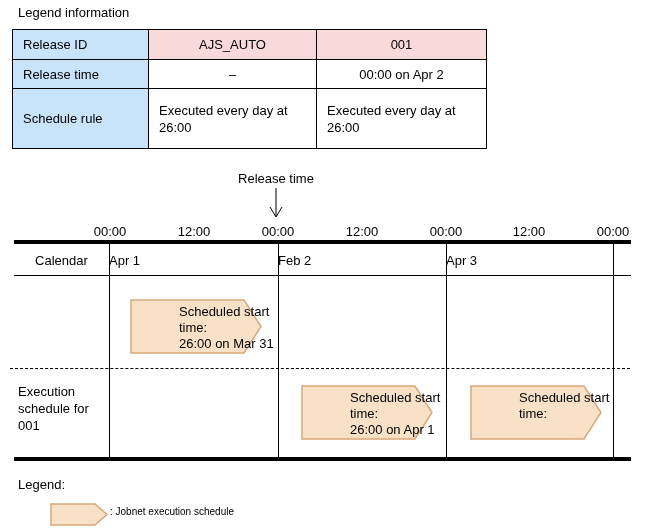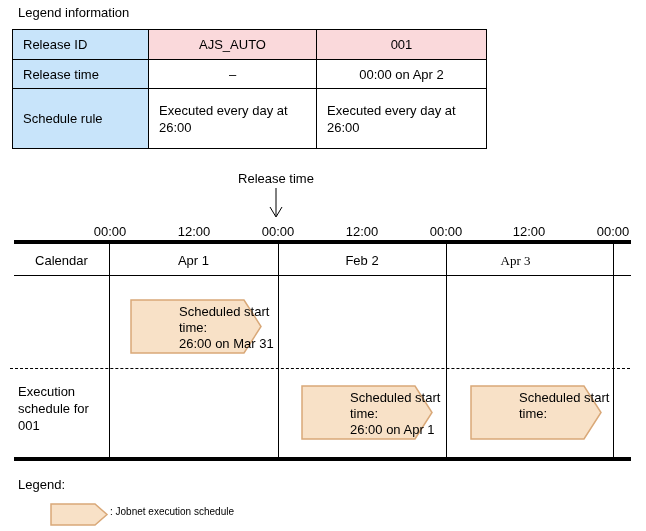--- a/index.html
+++ b/index.html
@@ -16,21 +16,21 @@
   .rt .pink{background:#fad9db;text-align:center;}
   .rt .ctr{text-align:center;}
   .rt .rule{padding-left:10px;padding-right:6px;line-height:17px;}
 
   .abs{position:absolute;}
   .tick{position:absolute;width:60px;text-align:center;font-size:13px;top:224px;}
   .hline{position:absolute;background:#000;height:1px;}
   .thick{position:absolute;background:#000;height:4px;}
   .vline{position:absolute;background:#000;width:1px;}
   .dashed{position:absolute;border-top:1px dashed #000;height:0;}
-  .daylbl{position:absolute;top:253px;text-align:center;font-size:13px;}
+  .daylbl{position:absolute;top:253px;font-size:13px;}
   .rowlbl{position:absolute;left:18px;width:94px;font-size:13px;line-height:17px;}
 
   .shape{position:absolute;padding-left:40px;}
   .shape svg{position:absolute;left:0;top:0;}
   .shape .txt{position:relative;padding:5px 0 0 9px;font-size:13px;line-height:16px;}
 
   .legend-title{position:absolute;left:18px;top:477px;font-size:13px;}
   .legend-label{position:absolute;left:110px;top:506px;font-size:10px;}
 </style>
 </head>
@@ -80,21 +80,21 @@
   <div class="thick" style="left:14px;top:457px;width:617px;"></div>
 
   <div class="vline" style="left:109px;top:240px;height:221px;"></div>
   <div class="vline" style="left:278px;top:240px;height:221px;"></div>
   <div class="vline" style="left:446px;top:240px;height:221px;"></div>
   <div class="vline" style="left:613px;top:240px;height:221px;"></div>
 
   <div class="abs" style="left:14px;top:253px;width:95px;text-align:center;">Calendar</div>
   <div class="daylbl" style="left:109px;width:169px;">Apr 1</div>
   <div class="daylbl" style="left:278px;width:168px;">Feb 2</div>
-  <div class="daylbl" style="left:432px;width:167px;font-family:Liberation Serif, serif;">Apr 3</div>
+  <div class="daylbl" style="left:446px;width:167px;">Apr 3</div>
 
   <div class="rowlbl" style="top:383px;">Execution schedule for 001</div>
 
   <div class="shape" style="left:130px;top:299px;width:133px;height:55px;">
     <svg width="133" height="55" viewBox="0 0 133 55">
       <polygon points="1,1 114,1 131,27.5 114,54 1,54" fill="#f8e1c7" stroke="#d9a878" stroke-width="1.5"></polygon>
     </svg>
     <div class="txt">
       <div>Scheduled start</div>
       <div>time:</div>

